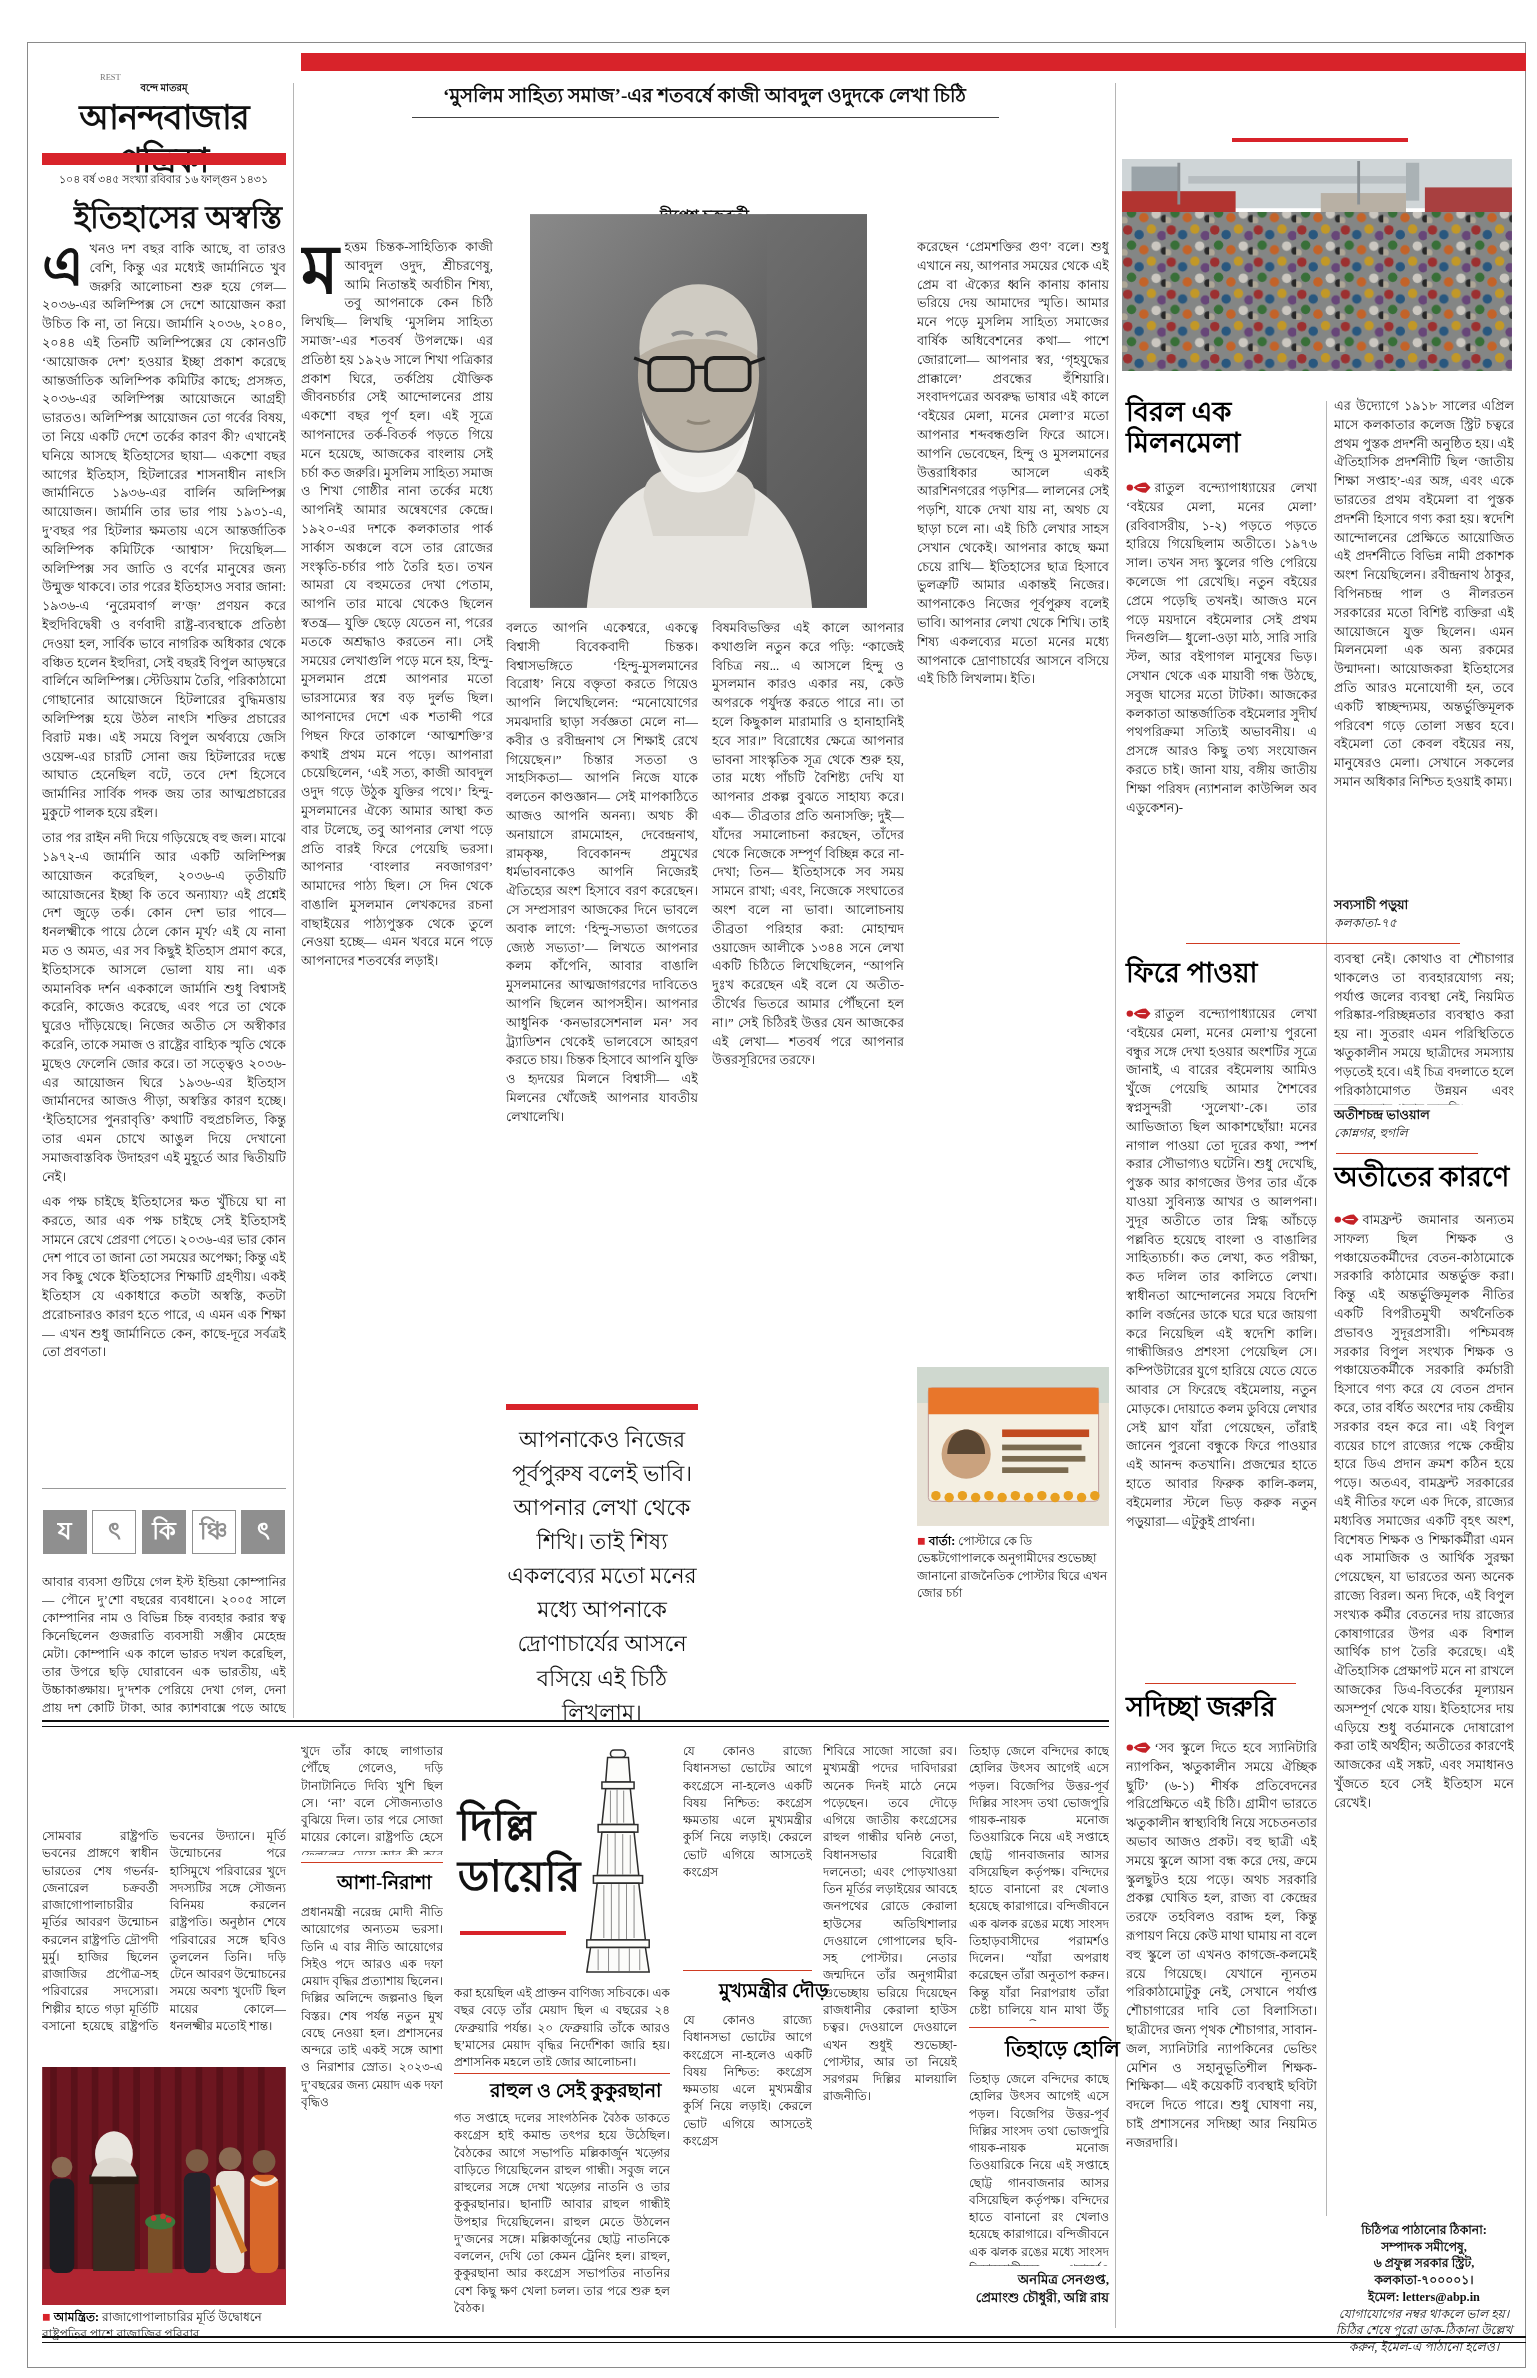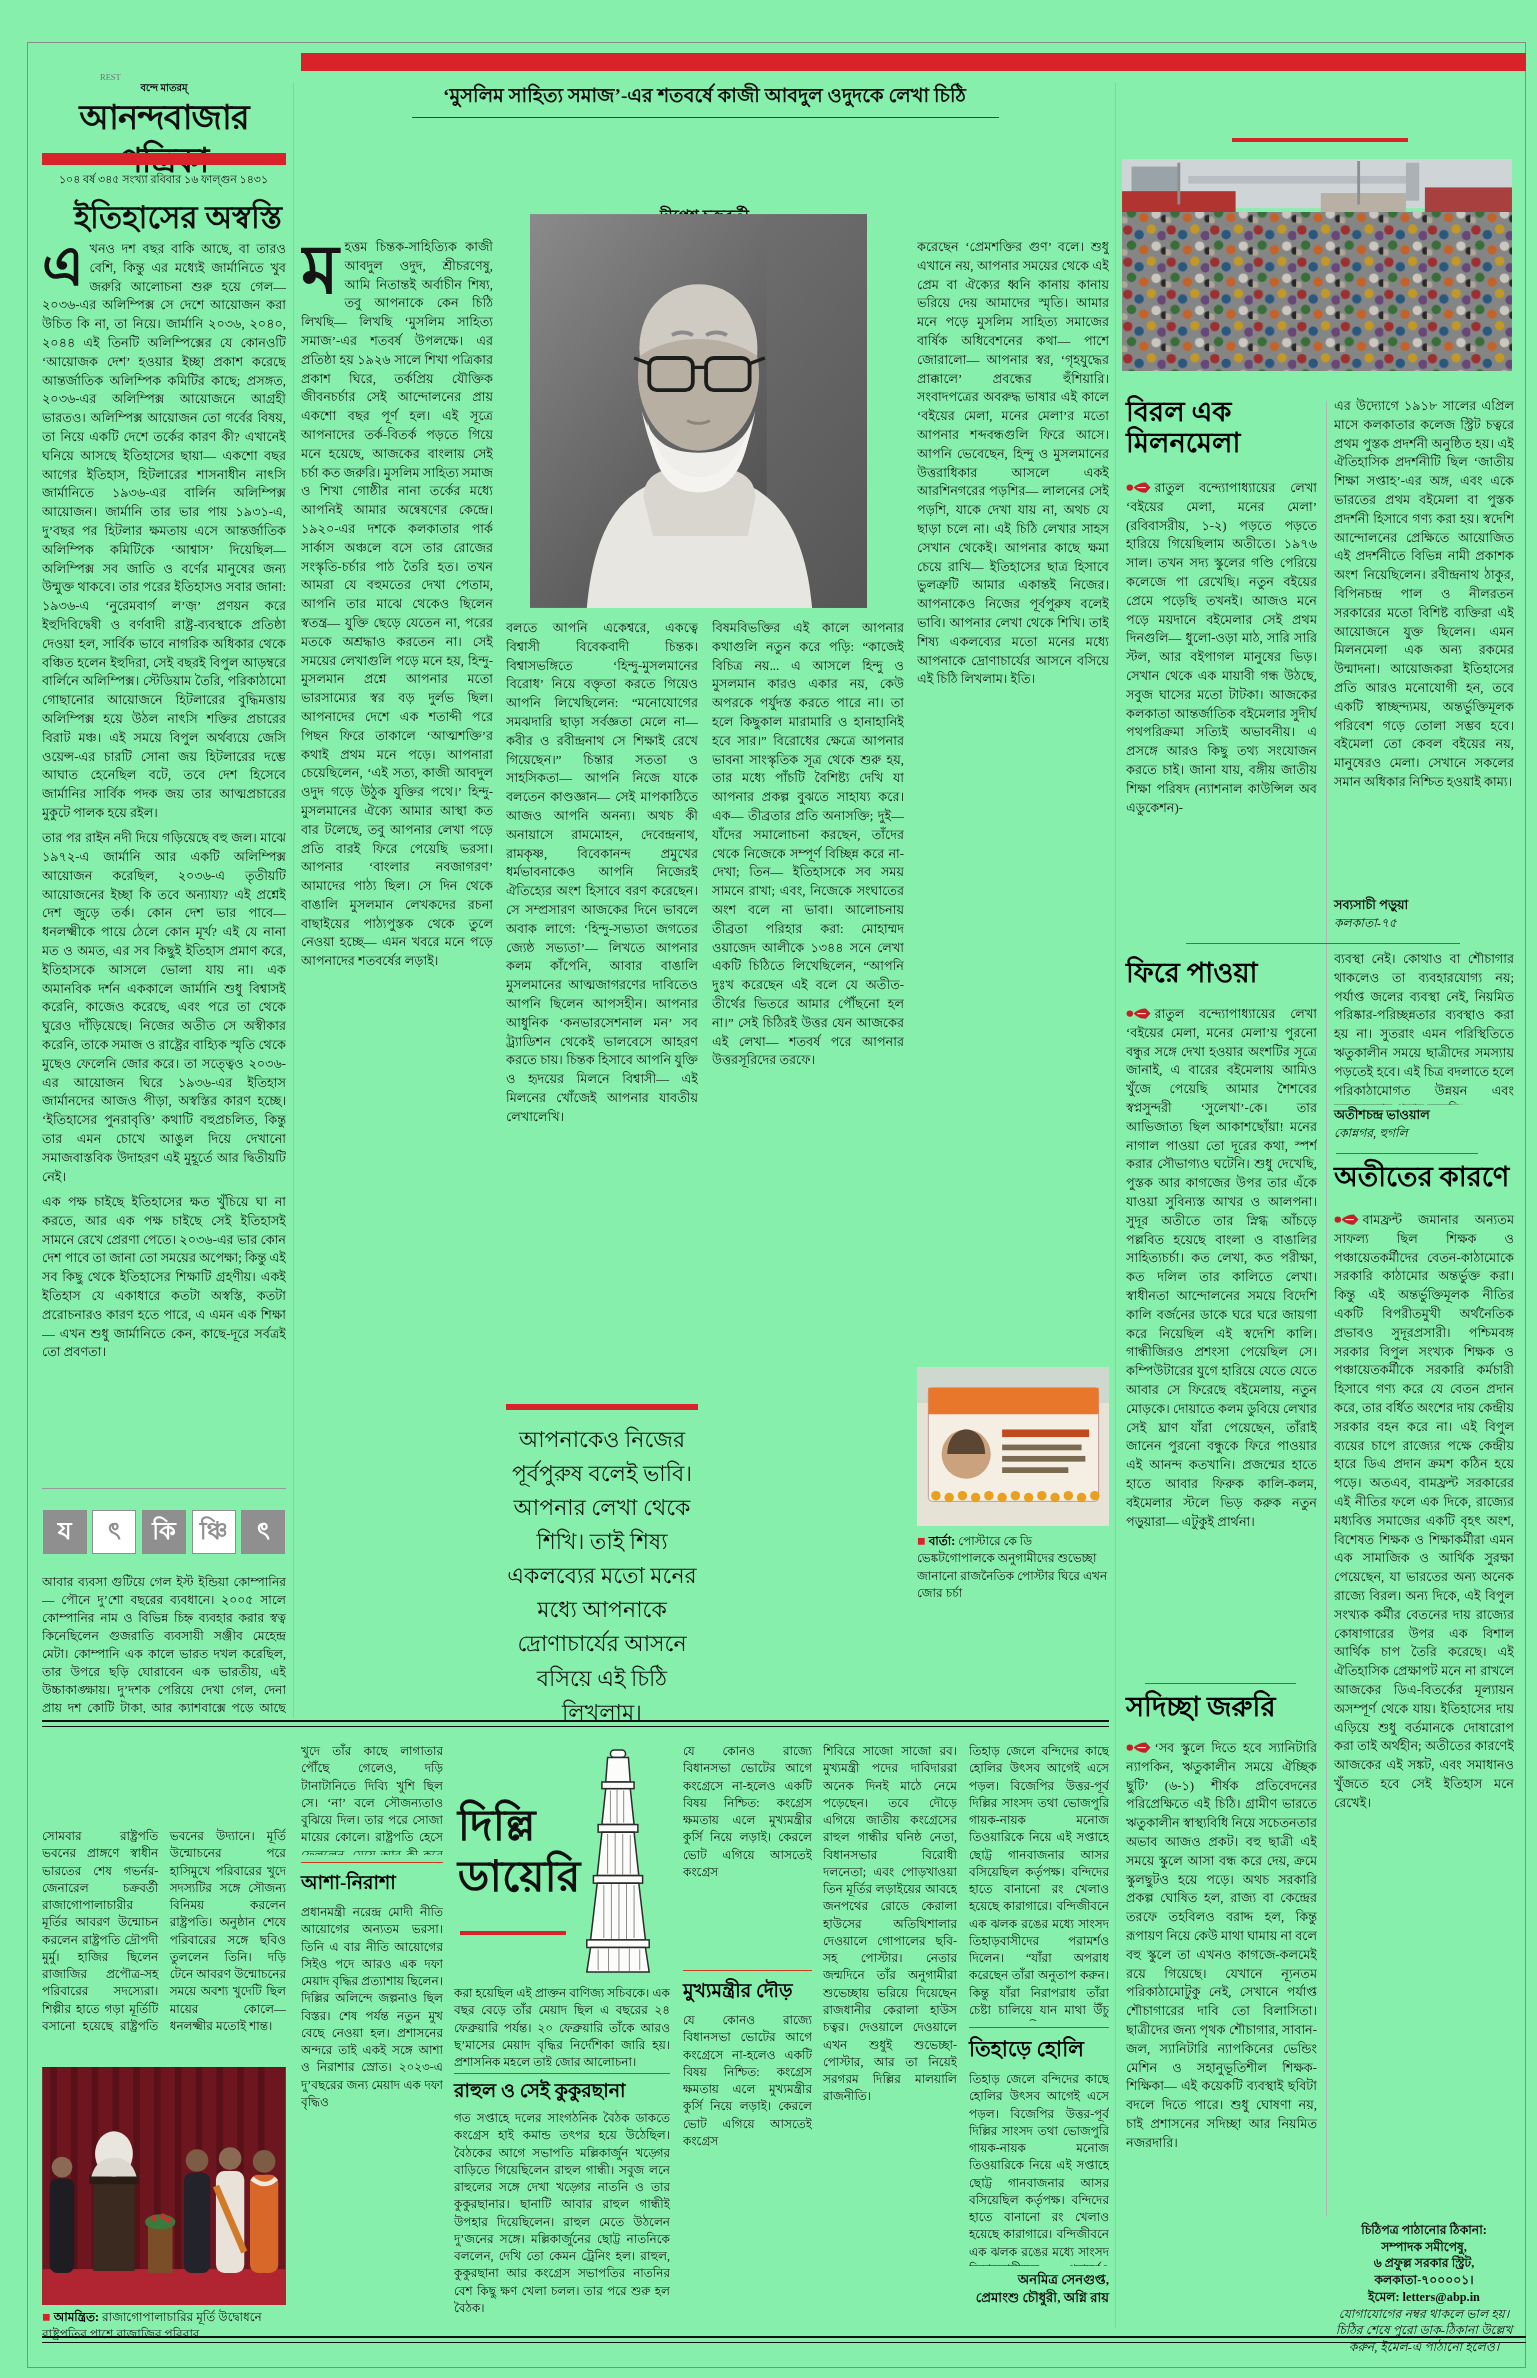--- a/index.html
+++ b/index.html
@@ -1,34 +1,34 @@
 <!DOCTYPE html>
 <html lang="bn" style="font-size:15px"><head>
 <meta charset="utf-8">
 <style>
   html,body{margin:0;padding:0;background:#c9c9c9;}
-  .page{position:relative;width:1538px;height:2378px;background:#86efac;margin:0 auto;
+  .page{position:relative;width:1538px;height:2378px;background:#ffffff;margin:0 auto;
         font-family:"Liberation Serif","DejaVu Sans",serif;color:#111;overflow:hidden;}
   .frame{position:absolute;left:26.5px;top:42px;width:1497px;height:2324px;border:1.4px solid #8a8a8a;}
   .abs{position:absolute;}
   .ctr{text-align:center;}
   .just{text-align:justify;text-justify:inter-word;}
   .body-txt{font-size:12.8px;line-height:1.47;color:#141414;overflow:hidden;}
   .small-txt{font-size:12px;line-height:1.44;color:#141414;overflow:hidden;}
   .bold{font-weight:700;}
   .ital{font-style:italic;}
   .red{color:#c42127;}
   .redbar{background:#d8232a;}
   .vrule{width:0.9px;background:#b5b5b5;}
   .dbl-rule{border-top:2.4px solid #101010;border-bottom:1.1px solid #101010;height:3.8px;}
   .thin-rule{border-top:0.9px solid #999;}
   .red-div{border-top:1.5px solid #cf3b22;}
   .dropcap{float:left;font-weight:700;line-height:.85;padding:3.8px 5.7px 0 0;}
   .lt-head{font-weight:700;font-size:27.4px;line-height:1.12;color:#000;}
-  .sub-head{font-weight:700;font-size:19px;line-height:1.15;color:#000;}
+  .sub-head{font-weight:700;font-size:19px;line-height:1.15;color:#000;margin-left:36px;}
   .sig{font-weight:700;font-size:12.8px;line-height:1.3;}
   .sigp{font-style:italic;font-size:12.3px;line-height:1.3;}
   .pen{display:inline-block;vertical-align:-1.9px;margin-right:3.8px;}
   .photo{display:block;}
   .cap-label{font-weight:700;color:#000;}
   .cap-sq{color:#d8232a;font-size:10.4px;vertical-align:0.9px;}
 </style>
 </head>
 <body>
 

